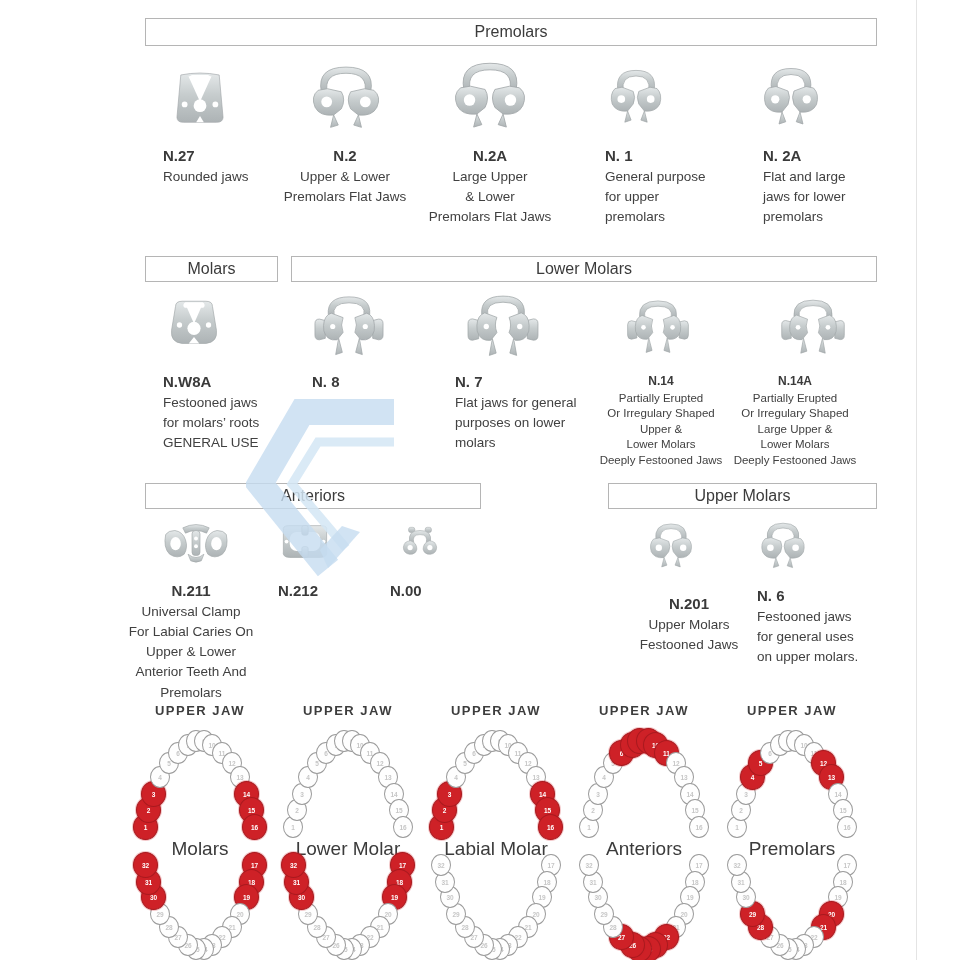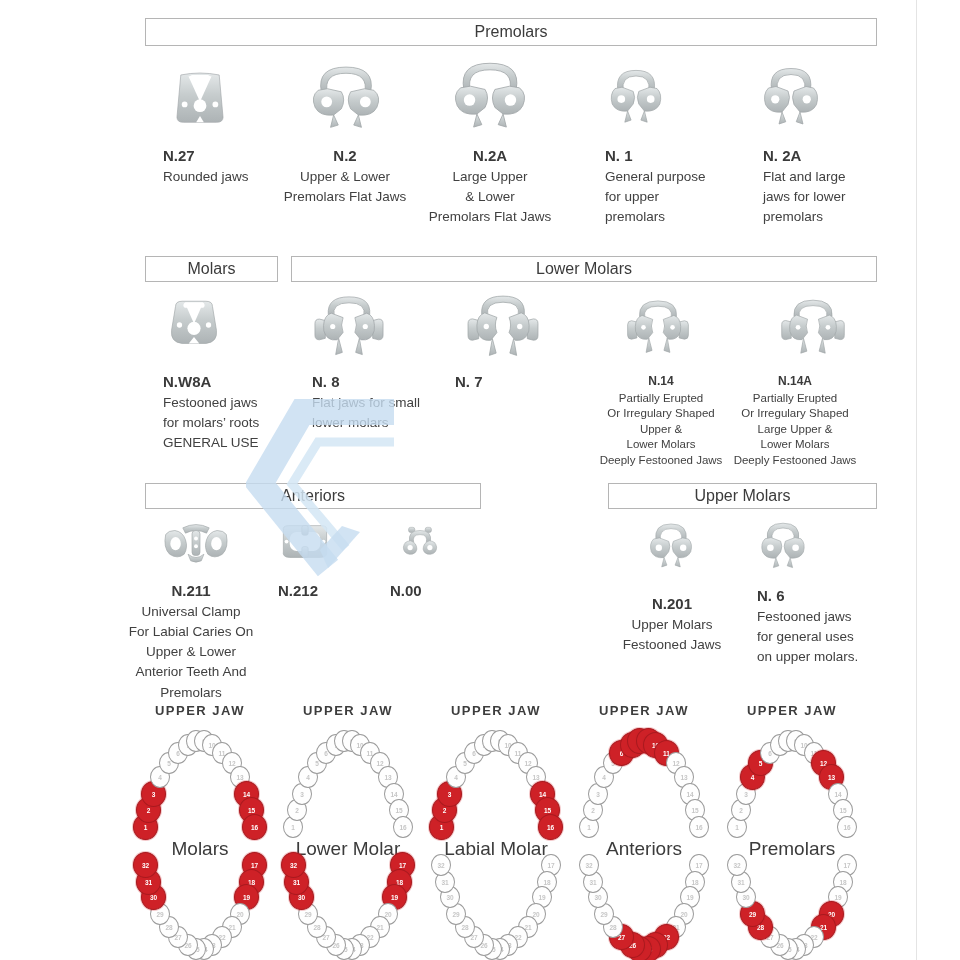--- a/index.html
+++ b/index.html
@@ -198,22 +198,20 @@
    <path d="M90,36 Q96,36 96,42 L96,58 Q96,64 90,64 L82,62 L82,38 Z" fill="url(#mg)" stroke="#a0a6a8" stroke-width="1"></path>
    <path d="M26,28 L42,34 Q38,44 42,54 L34,64 Q20,66 16,52 Q14,36 22,30 Z" fill="url(#mg)" stroke="#a0a6a8" stroke-width="1"></path>
    <path d="M74,28 L58,34 Q62,44 58,54 L66,64 Q80,66 84,52 Q86,36 78,30 Z" fill="url(#mg)" stroke="#a0a6a8" stroke-width="1"></path>
    <circle cx="28" cy="46" r="3.5" fill="#ffffff"></circle>
           <circle cx="72" cy="46" r="3.5" fill="#ffffff"></circle>
    <path d="M36,62 L32,84 L41,81 Z" fill="url(#mg)" stroke="#a0a6a8" stroke-width="1"></path>
           <path d="M64,62 L68,84 L59,81 Z" fill="url(#mg)" stroke="#a0a6a8" stroke-width="1"></path>
         </svg></div>
       <div class="clamp-text t-left" style="left: 312px; top: 372px; width: 150px;">
         <div class="clamp-code">N. 8</div>
-        <div class="clamp-desc">Flat jaws for small
-lower molars</div>
       </div>
       <div class="clamp-icon" style="left: 465px; top: 290px; width: 76px; height: 70px;"><svg width="76" height="70" viewBox="0 0 100 88" preserveAspectRatio="xMidYMid meet">
           <defs>
             <linearGradient id="mg" x1="0" y1="0" x2="0" y2="1">
               <stop offset="0" stop-color="#e4e8e9"></stop>
               <stop offset="0.45" stop-color="#c6cccd"></stop>
               <stop offset="1" stop-color="#adb3b5"></stop>
             </linearGradient>
           </defs>
           <path d="M22,30 Q20,6 50,6 Q80,6 78,30 L70,32 Q74,14 50,14 Q26,14 30,32 Z" fill="url(#mg)" stroke="#a0a6a8" stroke-width="1"></path>
@@ -221,20 +219,23 @@
    <path d="M90,36 Q96,36 96,42 L96,58 Q96,64 90,64 L82,62 L82,38 Z" fill="url(#mg)" stroke="#a0a6a8" stroke-width="1"></path>
    <path d="M26,28 L42,34 Q38,44 42,54 L34,64 Q20,66 16,52 Q14,36 22,30 Z" fill="url(#mg)" stroke="#a0a6a8" stroke-width="1"></path>
    <path d="M74,28 L58,34 Q62,44 58,54 L66,64 Q80,66 84,52 Q86,36 78,30 Z" fill="url(#mg)" stroke="#a0a6a8" stroke-width="1"></path>
    <circle cx="28" cy="46" r="3.5" fill="#ffffff"></circle>
           <circle cx="72" cy="46" r="3.5" fill="#ffffff"></circle>
    <path d="M36,62 L32,84 L41,81 Z" fill="url(#mg)" stroke="#a0a6a8" stroke-width="1"></path>
           <path d="M64,62 L68,84 L59,81 Z" fill="url(#mg)" stroke="#a0a6a8" stroke-width="1"></path>
         </svg></div>
       <div class="clamp-text t-left" style="left: 455px; top: 372px; width: 160px;">
         <div class="clamp-code">N. 7</div>
+        <div class="clamp-desc">Flat jaws for general
+purposes on lower
+molars</div>
       </div>
       <div class="clamp-icon" style="left: 625px; top: 292px; width: 66px; height: 68px;"><svg width="66" height="68" viewBox="0 0 100 88" preserveAspectRatio="xMidYMid meet">
           <defs>
             <linearGradient id="mg" x1="0" y1="0" x2="0" y2="1">
               <stop offset="0" stop-color="#e4e8e9"></stop>
               <stop offset="0.45" stop-color="#c6cccd"></stop>
               <stop offset="1" stop-color="#adb3b5"></stop>
             </linearGradient>
           </defs>
           <path d="M22,30 Q20,6 50,6 Q80,6 78,30 L70,32 Q74,14 50,14 Q26,14 30,32 Z" fill="url(#mg)" stroke="#a0a6a8" stroke-width="1"></path>
@@ -353,21 +354,21 @@
             </linearGradient>
           </defs>
           <path d="M24,34 Q20,6 50,6 Q80,6 76,34 L68,36 Q72,14 50,14 Q28,14 32,36 Z" fill="url(#mg)" stroke="#a0a6a8" stroke-width="1"></path>
    <path d="M30,30 L46,36 Q50,44 46,54 L38,64 Q22,66 16,54 Q12,40 20,32 Z" fill="url(#mg)" stroke="#a0a6a8" stroke-width="1"></path>
    <path d="M70,30 L54,36 Q50,44 54,54 L62,64 Q78,66 84,54 Q88,40 80,32 Z" fill="url(#mg)" stroke="#a0a6a8" stroke-width="1"></path>
    <circle cx="29" cy="47" r="5.5" fill="#ffffff"></circle>
           <circle cx="71" cy="47" r="5.5" fill="#ffffff"></circle>
    <path d="M38,64 L34,80 L43,77 Z" fill="url(#mg)" stroke="#a0a6a8" stroke-width="1"></path>
           <path d="M62,64 L66,80 L57,77 Z" fill="url(#mg)" stroke="#a0a6a8" stroke-width="1"></path>
         </svg></div>
-      <div class="clamp-text t-center" style="left: 597px; top: 594px; width: 150px;">
+      <div class="clamp-text t-center" style="left: 614px; top: 594px; width: 150px;">
         <div class="clamp-code">N.201</div>
         <div class="clamp-desc">Upper Molars
 Festooned Jaws</div>
       </div>
       <div class="clamp-icon" style="left: 753px; top: 514px; width: 60px; height: 64px;"><svg width="60" height="64" viewBox="0 0 100 88" preserveAspectRatio="xMidYMid meet">
           <defs>
             <linearGradient id="mg" x1="0" y1="0" x2="0" y2="1">
               <stop offset="0" stop-color="#e4e8e9"></stop>
               <stop offset="0.45" stop-color="#c6cccd"></stop>
               <stop offset="1" stop-color="#adb3b5"></stop>

